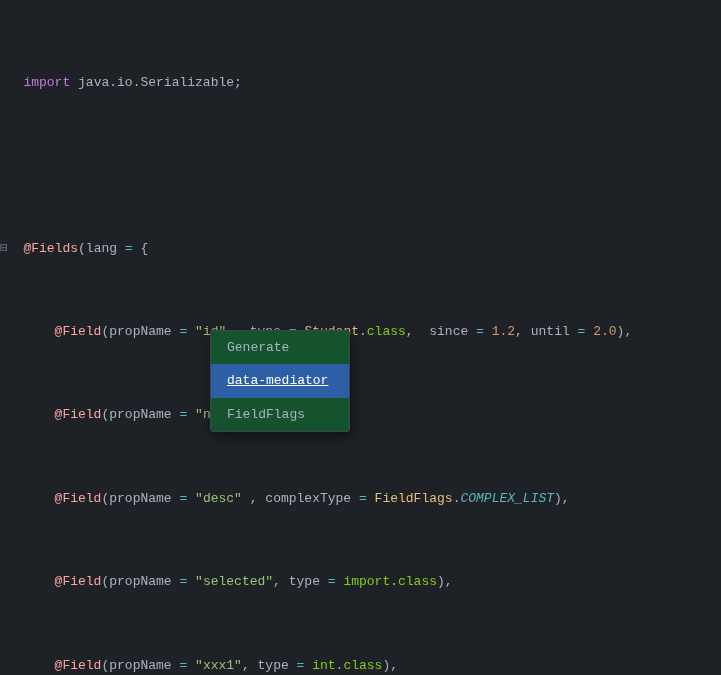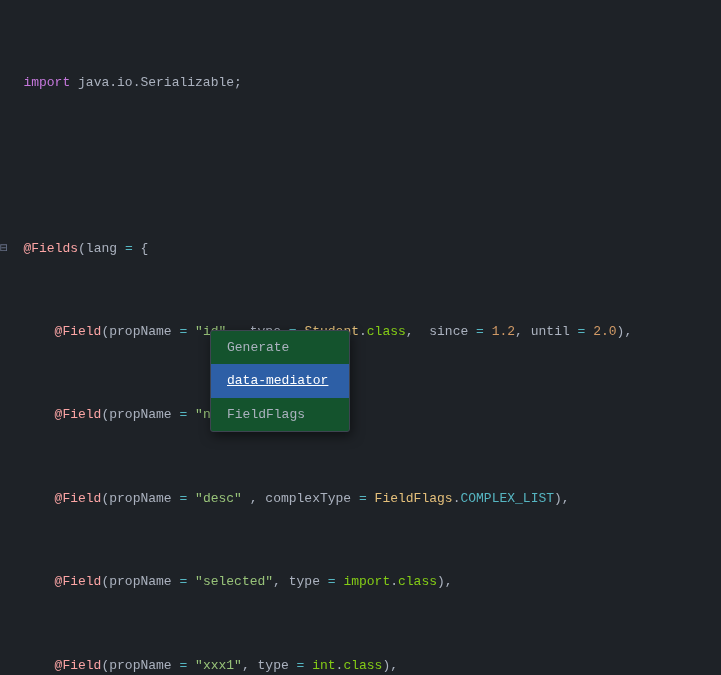--- a/index.html
+++ b/index.html
@@ -27,21 +27,21 @@
     
     .kw { color: #84cc16; }
     .import-kw { color: #c678dd; }
     .class-name { color: #e5c07b; }
     .string { color: #98c379; }
     .number { color: #d19a66; text-align: center; }
     .annotation { color: #fca5a5; }
     .attr { color: #abb2bf; }
     .op { color: #56b6c2; }
     .punc { color: #abb2bf; }
-    .field-flag { color: #56b6c2; }
+    .field-flag { color: #56b6c2; font-style: italic; }
     .dim { color: #636d83; }
 
     
     .context-menu {
       position: absolute;
       top: 330px;
       left: 210px;
       background: #14532d;
       border: 1px solid #3e4451;
       border-radius: 3px;

